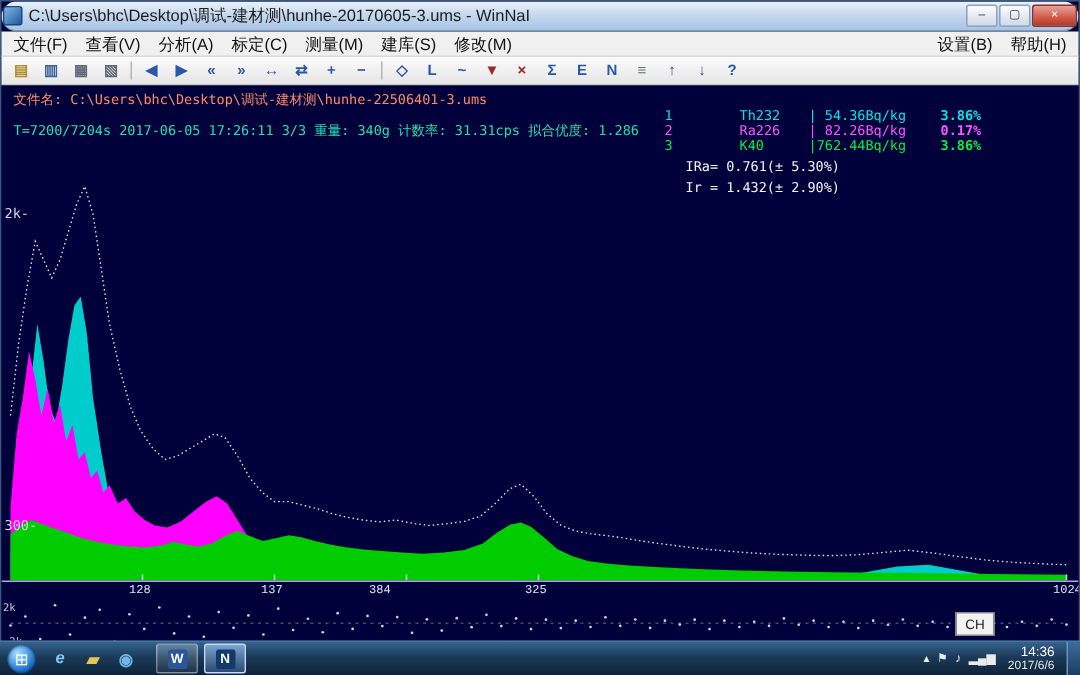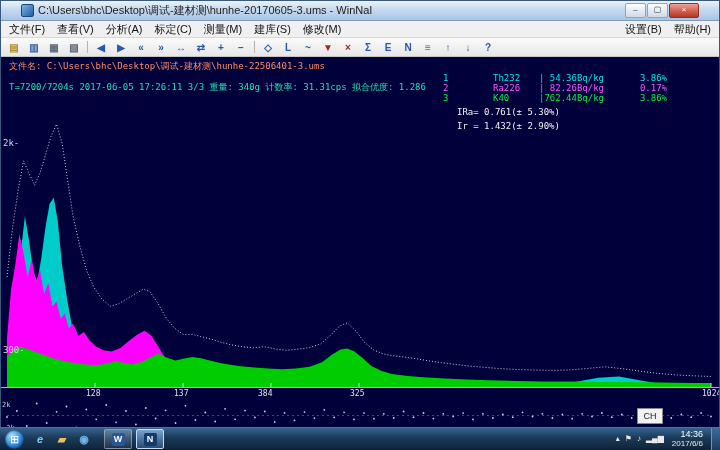--- a/index.html
+++ b/index.html
@@ -1,22 +1,22 @@
 <!DOCTYPE html>
 <html><head>
 <meta charset="utf-8">
 <style>
   html,body{margin:0;padding:0;width:720px;height:450px;overflow:hidden;background:#000;
     font-family:"Liberation Sans",sans-serif;-webkit-font-smoothing:none;}
   .window{position:absolute;top:0;left:0;right:0;bottom:22px;display:flex;flex-direction:column;
     border:1px solid #38587e;box-sizing:border-box;background:#00003a;}
   
-  .titlebar{height:19px;flex:0 0 19px;display:flex;align-items:center;padding:0 20px;
+  .titlebar{height:19px;flex:0 0 19px;display:flex;align-items:center;padding:0 1px;
     background:linear-gradient(#eaf3fc,#c6d9ef 45%,#a8c5e6);border-bottom:1px solid #7d9ab8;
-    font-size:11px;color:#1c1c1c;}
+    font-size:11px;color:#1c1c1c;border-radius:10px;}
   .title-icon{width:11px;height:11px;margin-right:4px;border-radius:2px;
     background:linear-gradient(135deg,#7fb4e8,#1f5c9e);border:1px solid #14487e;}
   .title-text{white-space:nowrap;overflow:hidden;flex:1;}
   .win-buttons{display:flex;gap:1px;}
   .wbtn{width:19px;height:13px;font-size:8px;line-height:12px;text-align:center;border-radius:2px;
     border:1px solid #8fa3bd;background:linear-gradient(#fdfdfd,#cfd9e8);color:#333;}
   .wbtn.close{width:28px;background:linear-gradient(#e9a299,#cf5a49 60%,#b03a2a);color:#fff;border-color:#8d2f22;}
   
   .menubar{height:16px;flex:0 0 16px;background:#f0f0f0;border-bottom:1px solid #d8d8d8;
     display:flex;align-items:center;font-size:11px;color:#111;padding:0 2px;}
@@ -26,29 +26,29 @@
   
   .toolbar{height:18px;flex:0 0 18px;background:linear-gradient(#fbfbfb,#e6e6e6);
     border-bottom:1px solid #c4c4c4;display:flex;align-items:center;padding:0 3px;}
   .tool-btn{width:16px;height:15px;margin:0 1px;display:flex;align-items:center;justify-content:center;
     font-size:10px;font-weight:bold;border:1px solid transparent;border-radius:2px;}
   .tool-sep{width:1px;height:12px;background:#b5b5b5;margin:0 3px;}
   
   .plot{position:relative;flex:1;background:#00003a;overflow:hidden;
     font-family:"DejaVu Sans Mono",monospace;}
   #mainChart{position:absolute;top:0;left:0;}
-  .axisrow{position:absolute;top:330px;left:0;right:0;height:12px;border-top:1px solid #a9aed2;}
+  .axisrow{position:absolute;top:330px;left:0;right:0;height:12px;border-top:1px solid #a9aed2;font-family:Liberation Mono, monospace;}
   .axisrow span{position:absolute;top:1px;font-size:8px;color:#e2e2f4;}
   #residChart{position:absolute;top:342px;left:0;border-bottom:1px solid #a9aed2;}
   .infoline{position:absolute;left:8px;font-size:9px;white-space:nowrap;}
   .l1{top:3px;color:#ff8a6a;}
   .l2{top:24px;color:#21e0b0;}
   .legend{position:absolute;top:16px;right:52px;font-size:9px;line-height:10px;}
   .lrow{display:flex;}
-  .lc0{width:14px;}.lc1{width:46px;margin-left:36px;}.lc2{width:88px;}.lc3{width:40px;text-align:right;}
+  .lc0{width:14px;}.lc1{width:46px;margin-left:36px;}.lc2{width:88px;}.lc3{width:40px;text-align:left;font-weight:bold;}
   .lidx{color:#f2f2f2;padding-left:14px;margin-top:4px;}
   .imebox{position:absolute;right:56px;bottom:3px;width:24px;height:14px;background:#f2f2f2;
     border:1px solid #8a8a8a;color:#222;font-size:9px;display:flex;align-items:center;justify-content:center;
     font-family:"Liberation Sans",sans-serif;}
   
   .taskbar{position:absolute;left:0;right:0;bottom:0;height:22px;display:flex;align-items:center;
     background:linear-gradient(#35638f,#1b3a58 45%,#0e2339);border-top:1px solid #49759f;}
   .orb{width:19px;height:19px;border-radius:50%;margin:0 6px 0 5px;flex:0 0 19px;
     background:radial-gradient(circle at 35% 30%,#a6e2ff,#2e83d6 55%,#0b4a96 85%);
     display:flex;align-items:center;justify-content:center;color:#fff;font-size:11px;
@@ -139,21 +139,21 @@
         <line x1="182" x2="182" y1="326" y2="330" stroke="#cfcfe8" stroke-width="1"></line>
         <line x1="270" x2="270" y1="326" y2="330" stroke="#cfcfe8" stroke-width="1"></line>
         <line x1="358" x2="358" y1="326" y2="330" stroke="#cfcfe8" stroke-width="1"></line>
         <line x1="710" x2="710" y1="326" y2="330" stroke="#cfcfe8" stroke-width="1"></line>
         <text x="2" y="88.55555555555557" fill="#d8d8ee" font-size="9">2k-</text>
         <text x="2" y="296.3333333333333" fill="#d8d8ee" font-size="9">300-</text>
       </svg>
     <div class="axisrow" id="axisRow">
         <span style="left: 85px;">128</span>
         <span style="left: 173px;">137</span>
-        <span style="left: 257px;">384</span>
+        <span style="left: 245px;">384</span>
         <span style="left: 349px;">325</span>
         <span style="left: 701px;">1024</span>
       </div>
     <svg id="residChart" width="720" height="33">
         <line x1="6" x2="710" y1="16.5" y2="16.5" stroke="#45456e" stroke-dasharray="2,3"></line>
         <circle cx="6.0" cy="18.0" r="0.9" fill="#d0d0f0"></circle>
         <circle cx="15.9" cy="12.0" r="0.9" fill="#d0d0f0"></circle>
         <circle cx="25.8" cy="27.0" r="0.9" fill="#d0d0f0"></circle>
         <circle cx="35.7" cy="4.5" r="0.9" fill="#d0d0f0"></circle>
         <circle cx="45.7" cy="24.0" r="0.9" fill="#d0d0f0"></circle>

